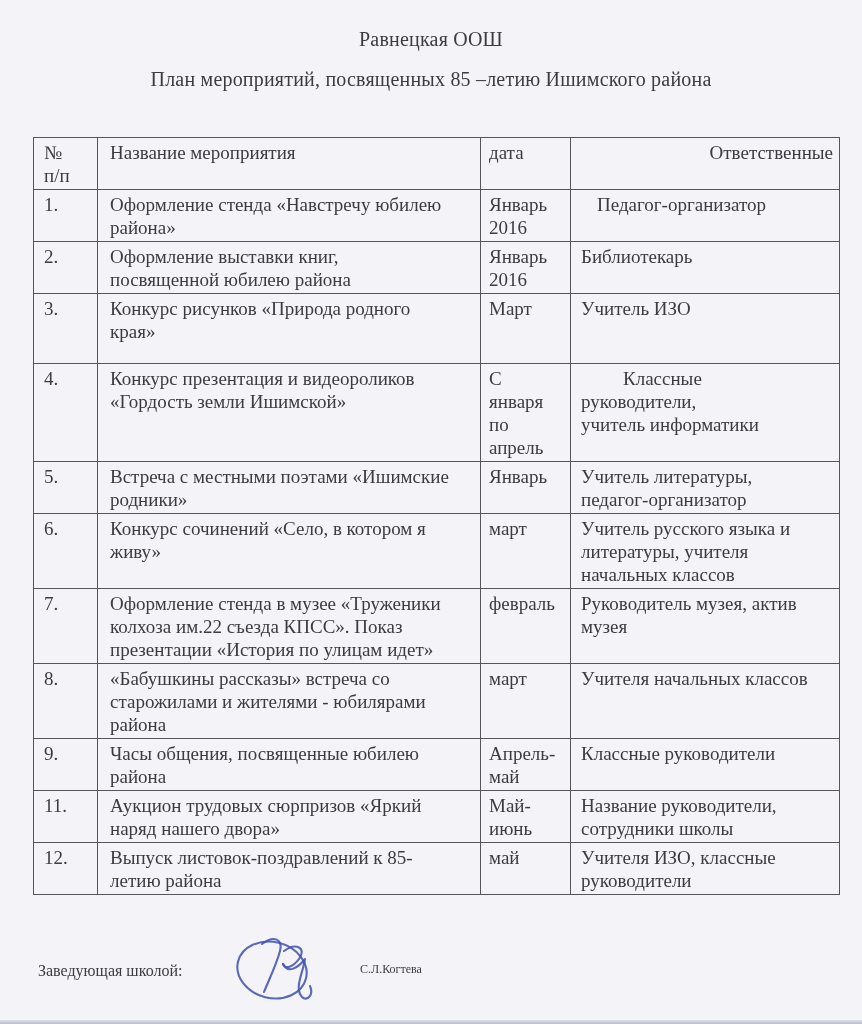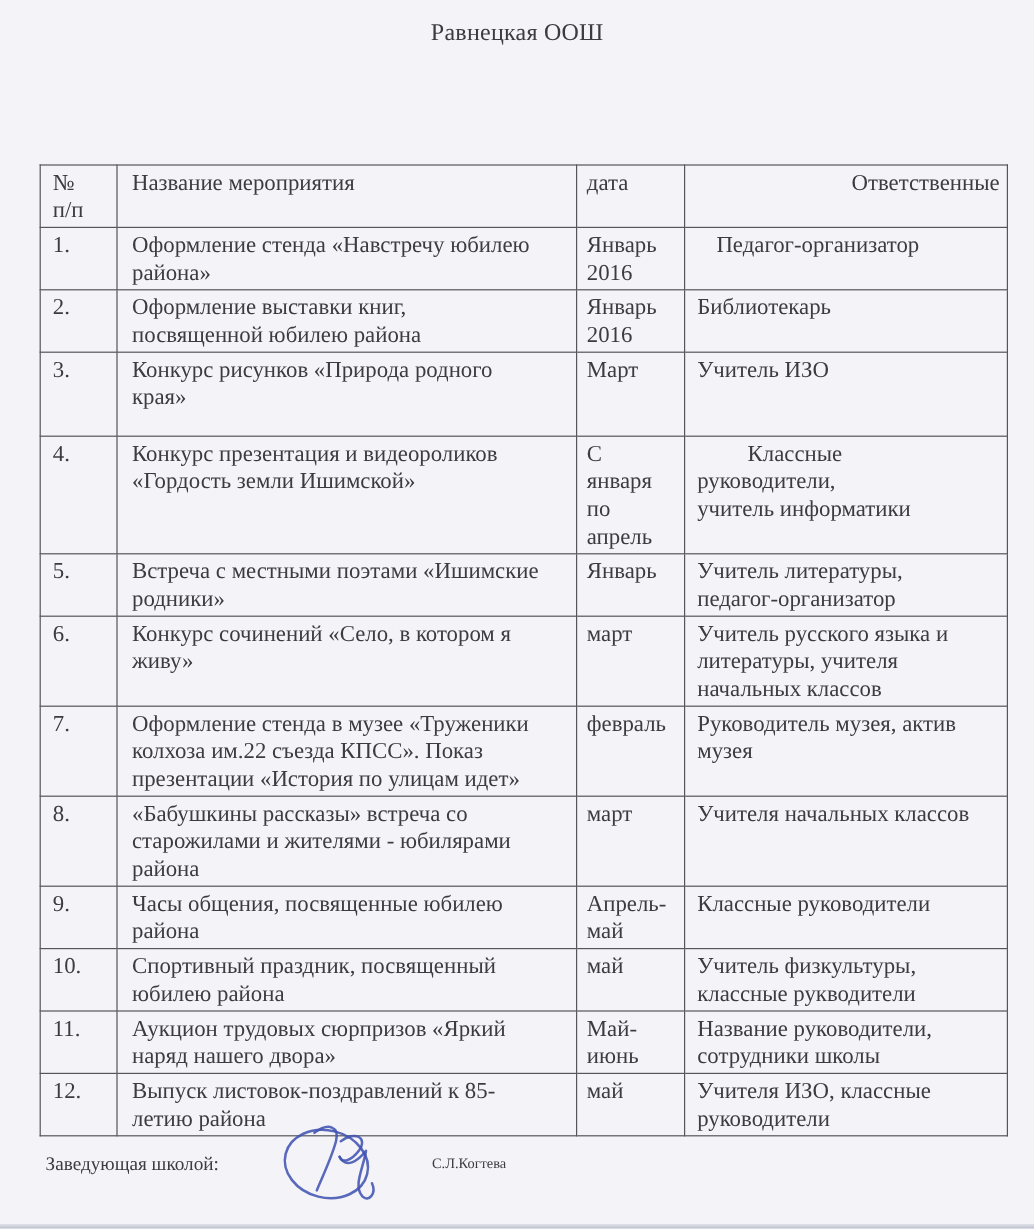--- a/index.html
+++ b/index.html
@@ -3,21 +3,21 @@
 <meta charset="utf-8">
 <style>
   html,body{margin:0;padding:0;background:#e9e8ee;}
   .page{
     position:relative;width:862px;height:1024px;margin:0 auto;
     background:#f4f3f7;
     font-family:"Liberation Serif", serif;
     color:#3c3c40;overflow:hidden;
   }
   .title{position:absolute;left:0;width:100%;text-align:center;font-size:20px;letter-spacing:.2px;}
-  .school-title{top:16px;}
+  .school-title{top:28px;}
   .plan-title{top:68px;}
 
   table.events{
     position:absolute;left:33px;top:137px;width:806px;
     border-collapse:collapse;table-layout:fixed;
   }
   .events th,.events td{
     border:1px solid #55555a;
     vertical-align:top;
     font-size:19px;line-height:23px;font-weight:normal;
@@ -47,20 +47,21 @@
     position:absolute;left:0;bottom:0;width:100%;height:4px;
     background:linear-gradient(#e2e2e8,#b9bdcd);
   }
 </style>
 </head>
 <body>
 
 <div class="page">
 
   <div class="title school-title">Равнецкая ООШ</div>
+  <div class="title plan-title">План мероприятий, посвященных 85 –летию Ишимского района</div>
 
   <table class="events">
     <colgroup>
       <col style="width:64px">
         <col style="width:383px">
         <col style="width:90px">
         <col style="width:269px">
     </colgroup>
     <thead>
       <tr>
@@ -142,28 +143,20 @@
         <td class="c-resp">Учителя начальных классов</td>
       </tr>
       <tr class="r9">
         <td class="c-num">9.</td>
         <td class="c-name">Часы общения, посвященные юбилею
 района</td>
         <td class="c-date">Апрель-
 май</td>
         <td class="c-resp">Классные руководители</td>
       </tr>
-      <tr class="r10">
-        <td class="c-num">10.</td>
-        <td class="c-name">Спортивный праздник, посвященный
-юбилею района</td>
-        <td class="c-date">май</td>
-        <td class="c-resp">Учитель физкультуры,
-классные рукводители</td>
-      </tr>
       <tr class="r11">
         <td class="c-num">11.</td>
         <td class="c-name">Аукцион трудовых сюрпризов «Яркий
 наряд нашего двора»</td>
         <td class="c-date">Май-
 июнь</td>
         <td class="c-resp">Название руководители,
 сотрудники школы</td>
       </tr>
       <tr class="r12">

